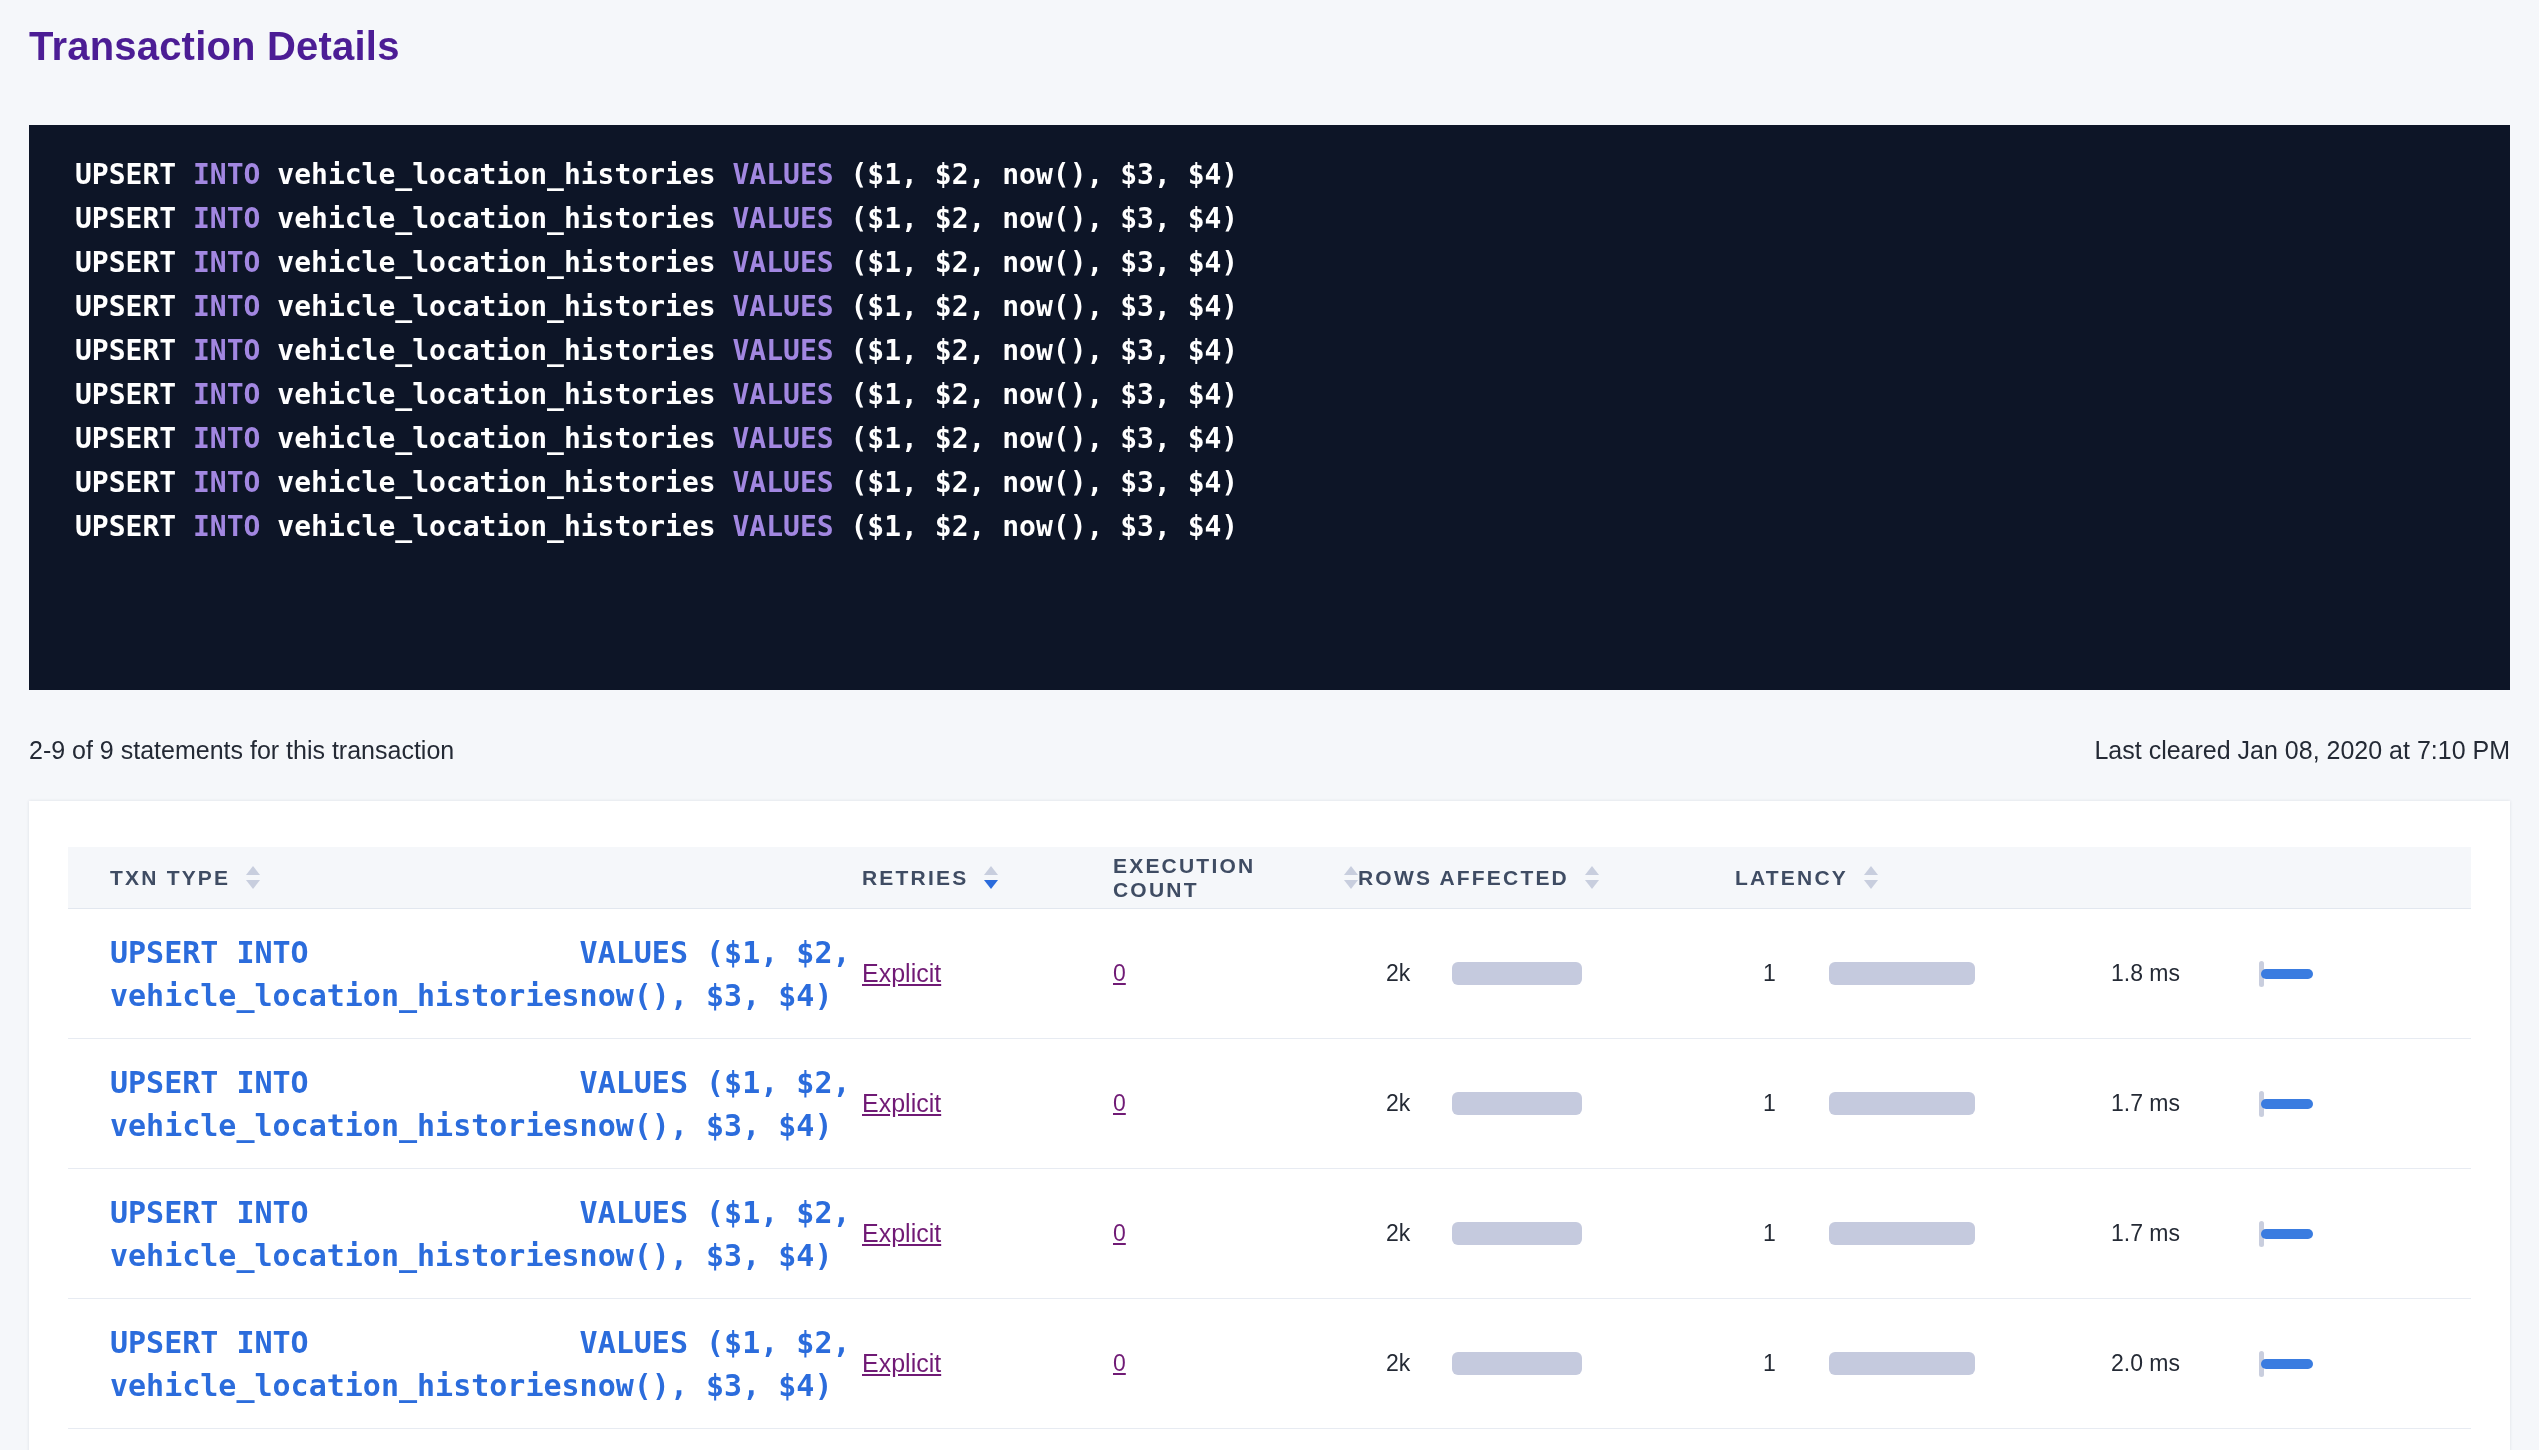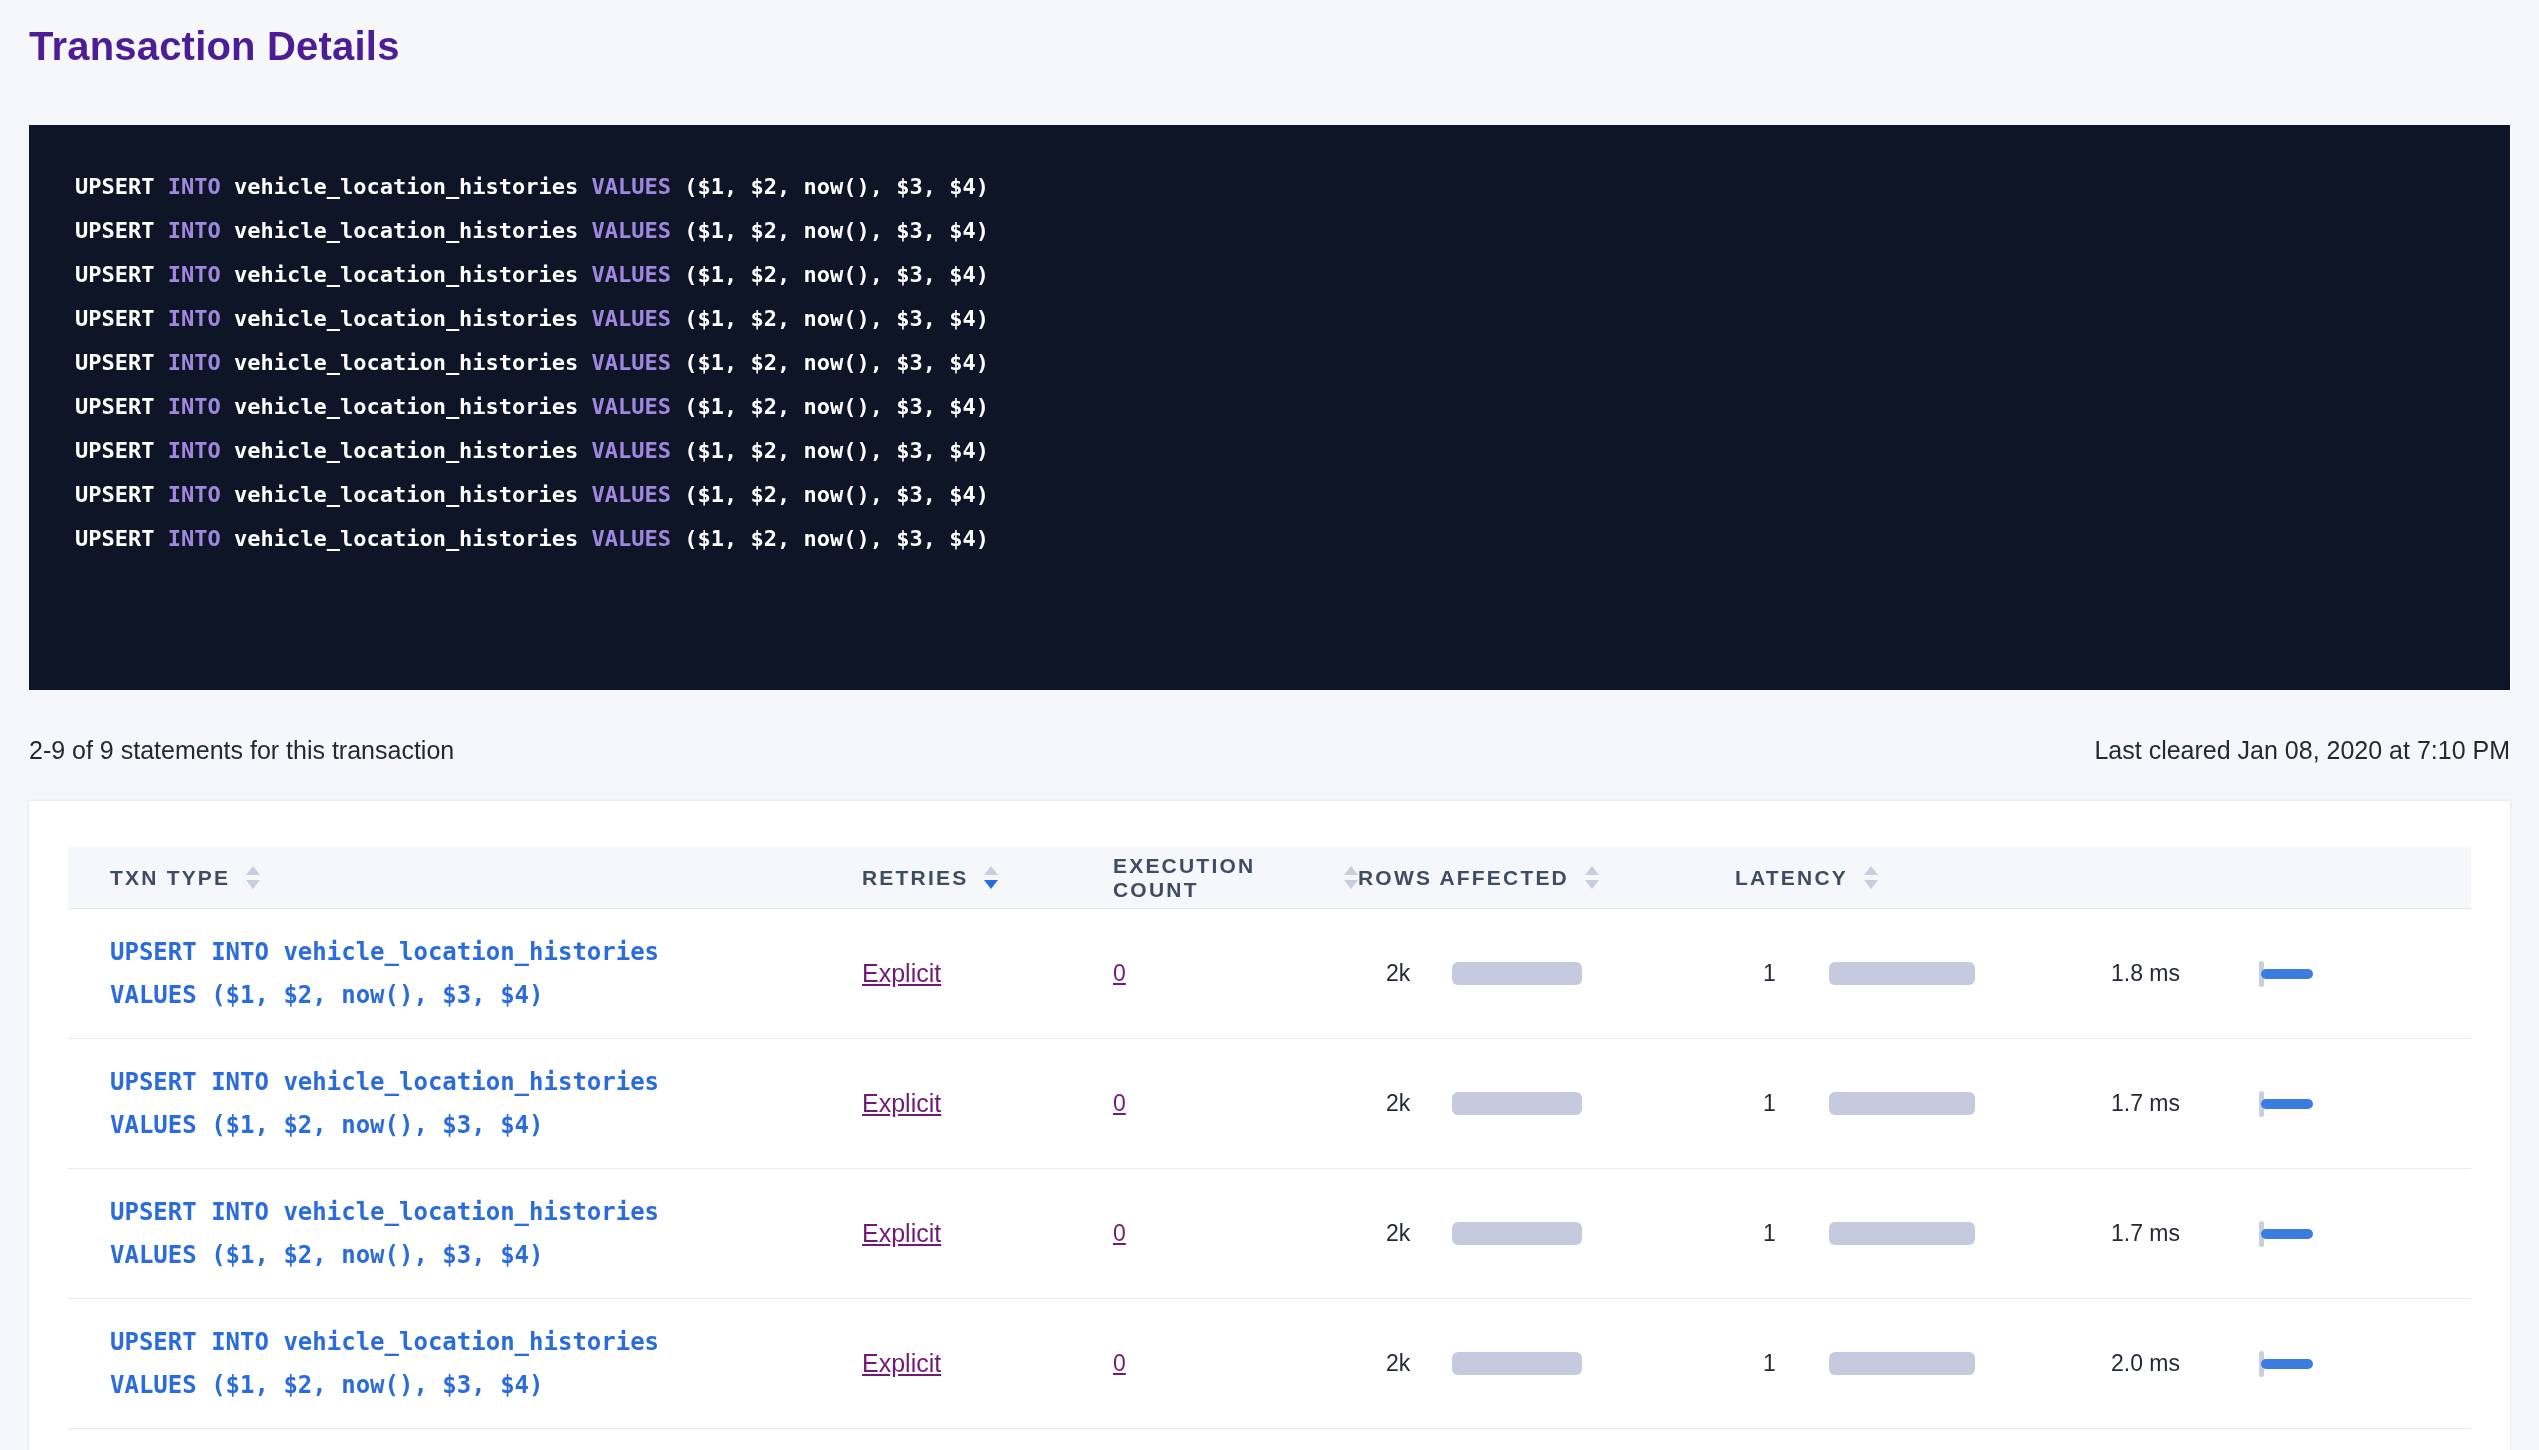--- a/index.html
+++ b/index.html
@@ -20,23 +20,23 @@
   }
   .page{padding:0 29px;}
   h1.page-title{
     margin:24px 0 0 0;
     font-size:40px;font-weight:600;color:#4c1d95;letter-spacing:.2px;
   }
   .code-box{
     margin-top:56px;
     background:var(--code-bg);
     height:565px;
-    padding:40px 46px;
+    padding:28px 46px;
     font-family:"DejaVu Sans Mono","Liberation Mono",monospace;
-    font-size:22px;line-height:44px;font-weight:700;
+    font-size:28px;line-height:44px;font-weight:700;
   }
   .code-line{white-space:pre;}
   .code-line .plain{color:#ffffff;}
   .code-line .keyword{color:var(--code-keyword-purple);}
   .summary-row{
     display:flex;justify-content:space-between;align-items:baseline;
     margin-top:46px;
     font-size:25px;color:#242a35;
   }
   .table-card{
@@ -65,24 +65,24 @@
   .sort-carets{display:inline-flex;flex-direction:column;margin-left:16px;}
   .caret{width:0;height:0;border-left:7px solid transparent;border-right:7px solid transparent;}
   .caret.up{border-bottom:9px solid #c8cede;margin-bottom:5px;}
   .caret.down{border-top:9px solid #c8cede;}
   .caret.down.active{border-top-color:var(--accent-blue);}
   .tr{
     min-height:130px;
     border-bottom:1px solid #e7ebf2;
   }
   .stmt{
-    display:flex;flex-direction:column;
+    display:flex;flex-direction:row;
     color:var(--accent-blue);text-decoration:none;
     font-family:"DejaVu Sans Mono","Liberation Mono",monospace;
-    font-size:24px;line-height:43px;font-weight:700;
+    font-size:30px;line-height:43px;font-weight:700;
     cursor:pointer;
   }
   .td{display:flex;align-items:center;}
   .val{font-size:25px;color:#701a75;text-decoration:underline;}
   .num{font-size:23px;font-weight:400;}
   .cell-num{display:inline-block;width:66px;font-size:23px;margin-left:28px;}
   .bar{display:inline-block;height:23px;background:var(--bar-gray);border-radius:6px;}
   .bar.exec{width:130px;}
   .bar.rows{width:146px;}
   .latency-val{display:inline-block;width:122px;font-size:23px;}

